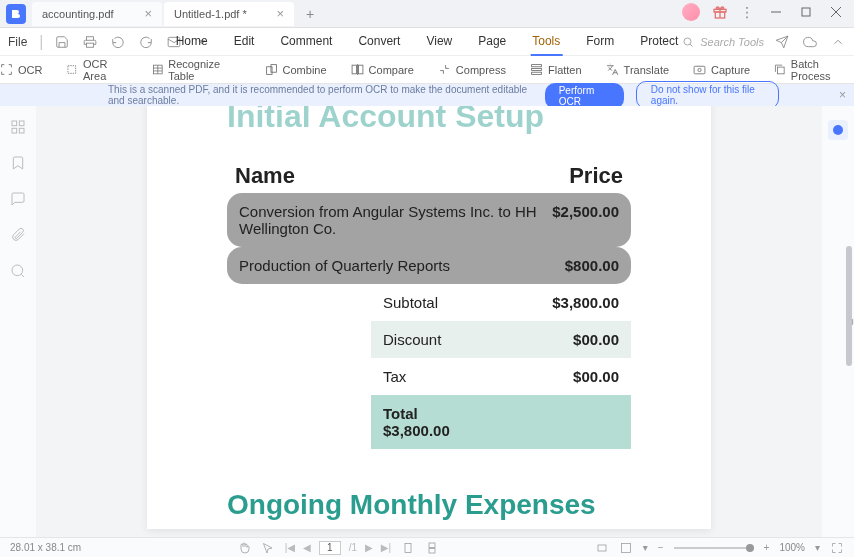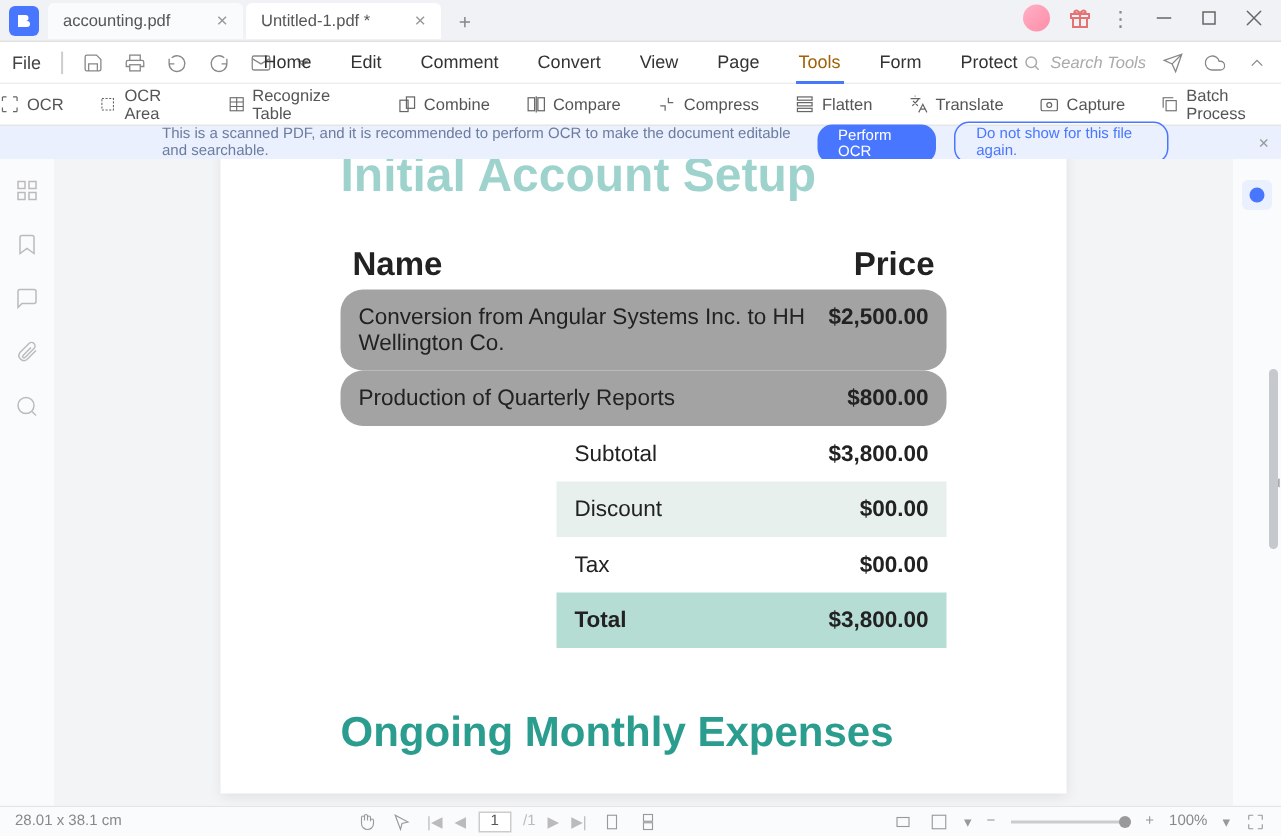--- a/index.html
+++ b/index.html
@@ -52,21 +52,21 @@
 
 .doc-viewport { flex: 1; overflow: hidden; display: flex; justify-content: center; background: #f3f4f6; position: relative; }
 .doc-page { width: 564px; background: #fff; box-shadow: 0 2px 8px rgba(0,0,0,.08); padding: 0 80px; margin: 0 40px; position: relative; top: -8px; }
 .doc-title { font-size: 32px; font-weight: 700; color: #2a9d8f; opacity: .45; margin-bottom: 24px; }
 .table-header { display: flex; justify-content: space-between; font-size: 22px; font-weight: 700; color: #222; padding: 4px 8px; }
 .table-row { display: flex; justify-content: space-between; font-size: 15px; color: #222; padding: 10px 12px; }
 .table-row.alt { background: #a3a3a3; border-radius: 15px; }
 .summary-block { width: 260px; margin-left: auto; }
 .summary-row { display: flex; justify-content: space-between; padding: 10px 12px; font-size: 15px; color: #222; }
 .summary-row.alt { background: #e8f0ee; }
-.summary-row.total { background: #b5ddd4; font-weight: 700; }
+.summary-row.total { background: #b5ddd4; font-weight: 700; flex-direction: column; }
 .section-title { font-size: 28px; font-weight: 700; color: #2a9d8f; margin-top: 40px; margin-bottom: 18px; }
 
 .right-rail { width: 32px; background: #fafbfc; display: flex; flex-direction: column; align-items: center; padding-top: 14px; }
 .right-badge { width: 20px; height: 20px; background: #eaf0fd; border-radius: 4px; display: flex; align-items: center; justify-content: center; }
 .right-badge svg { width: 12px; height: 12px; fill: #4876ff; }
 
 .scroll-track { position: absolute; right: 2px; top: 140px; width: 6px; height: 120px; background: #c5c8cc; border-radius: 3px; }
 
 .statusbar { height: 20px; background: #fafbfc; border-top: 1px solid #e5e5e5; display: flex; align-items: center; padding: 4px 10px; font-size: 10px; color: #888; }
 .status-left { }

